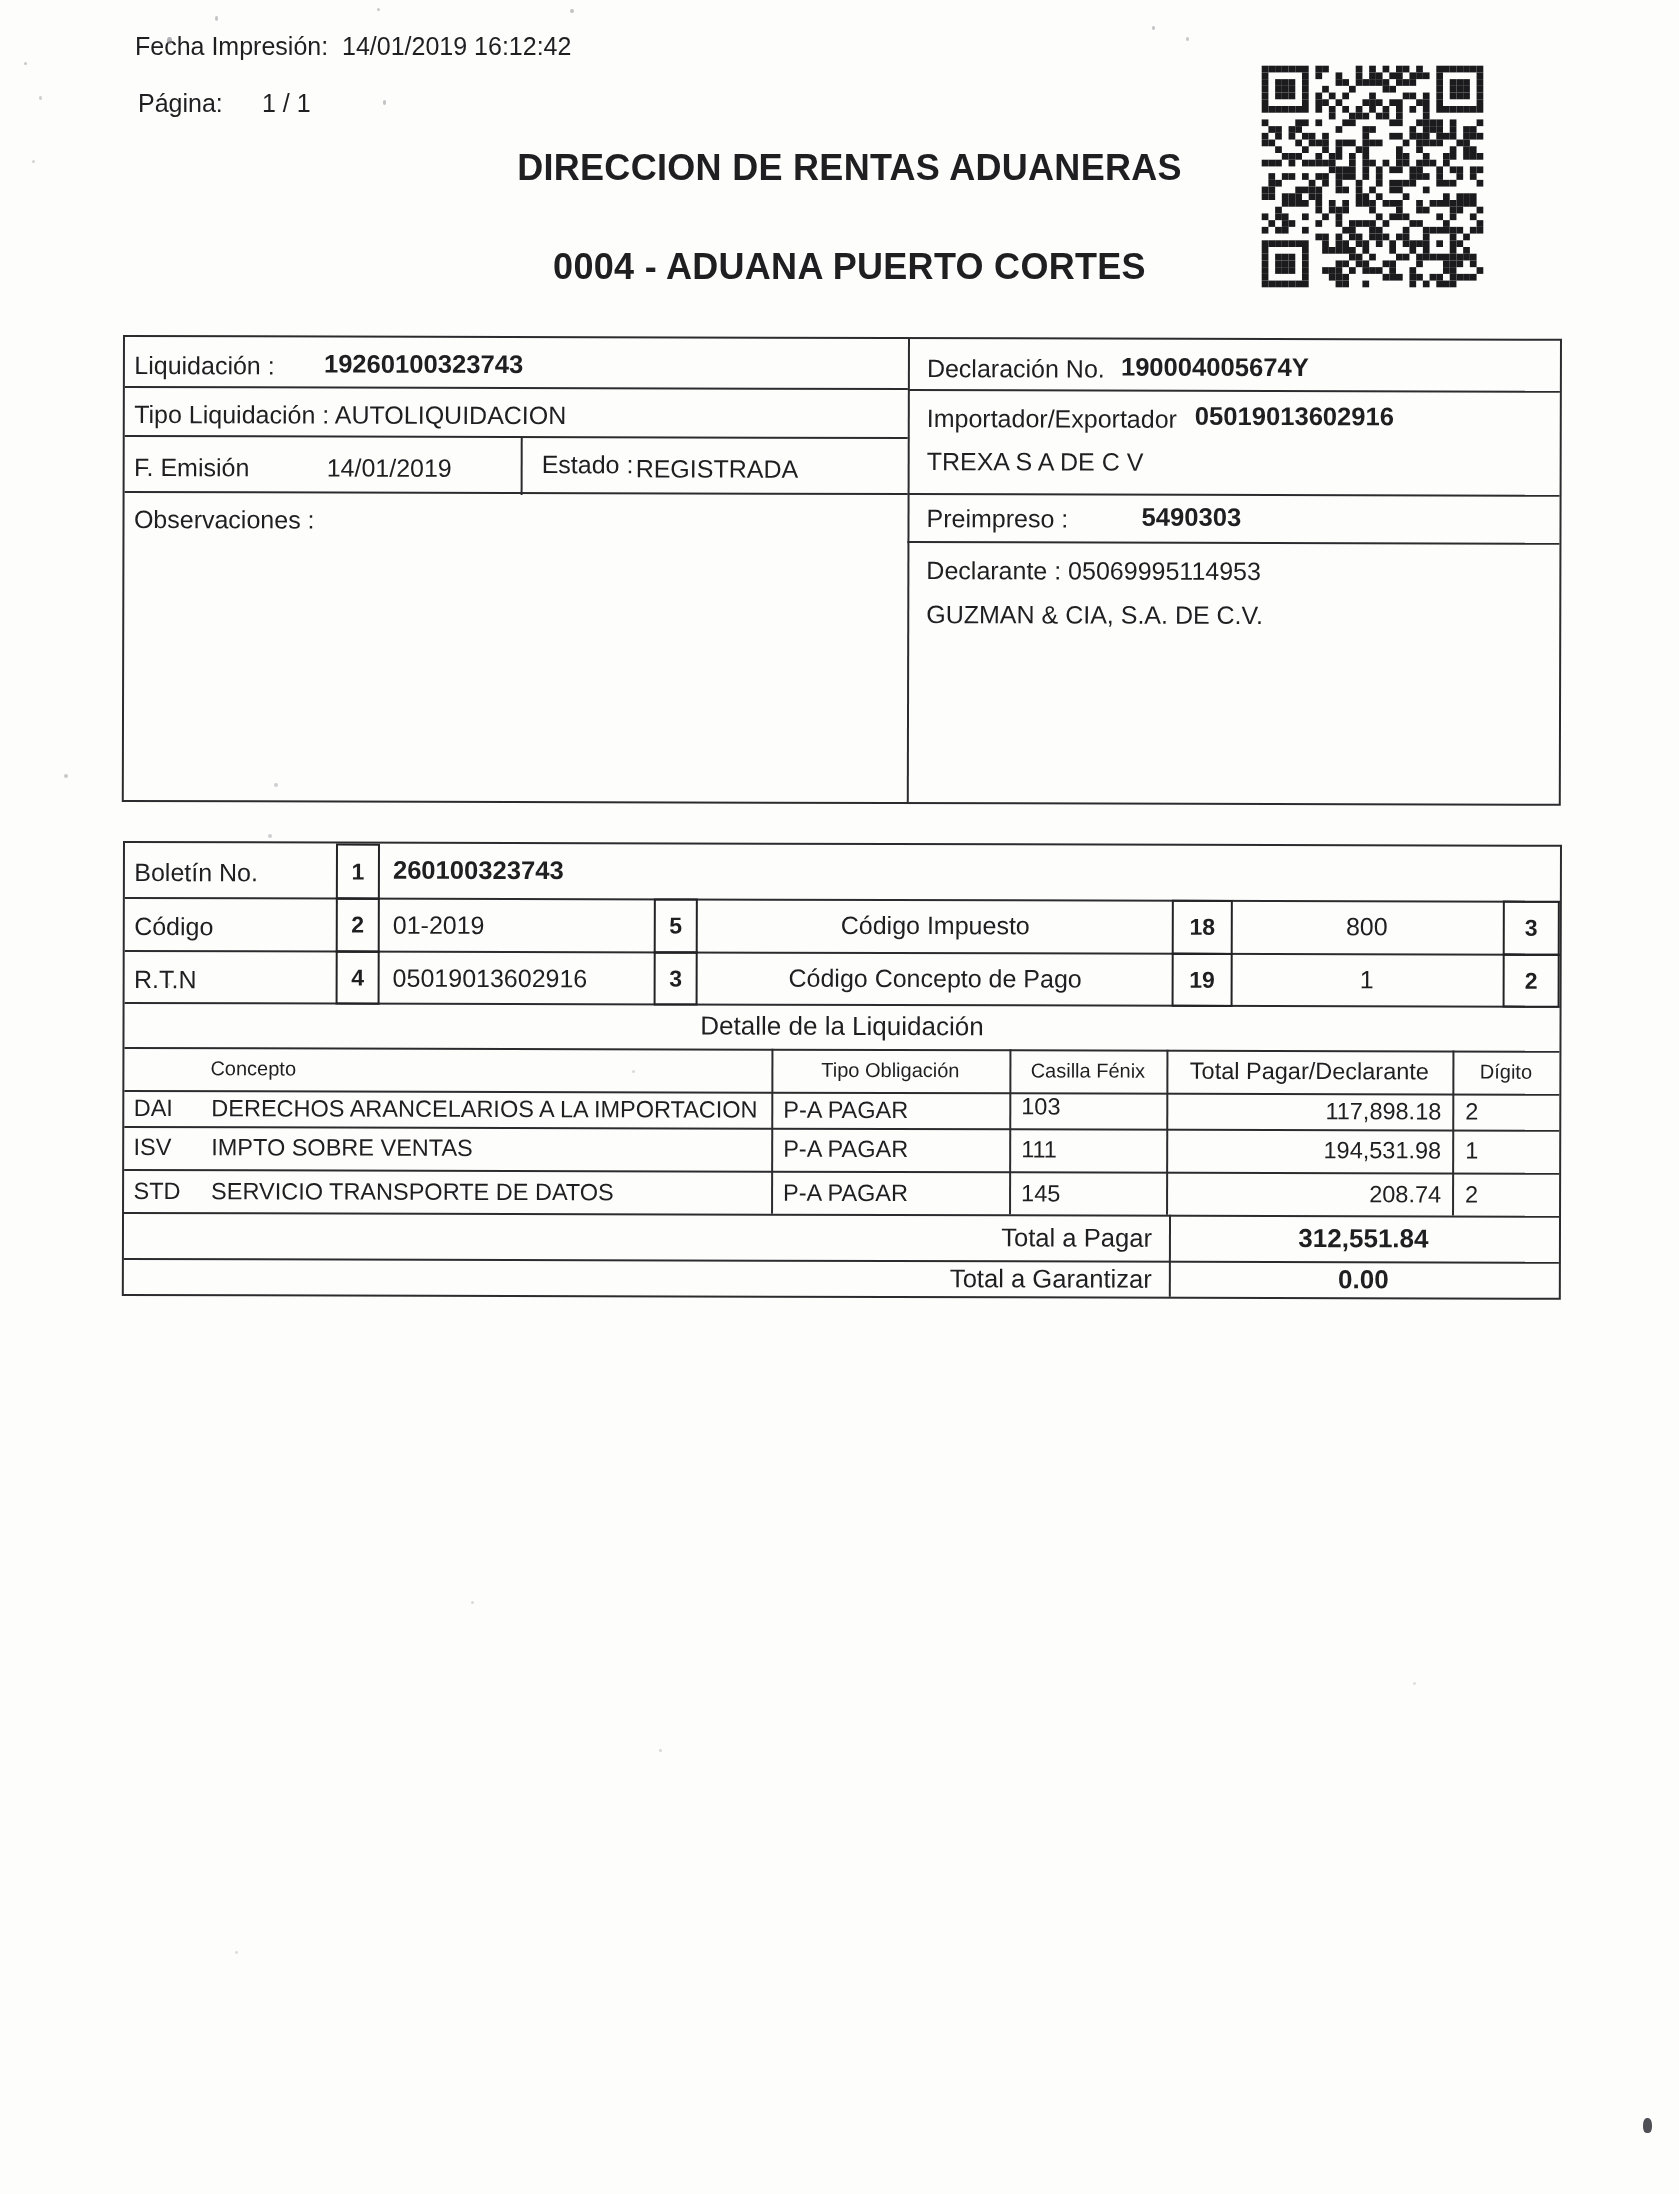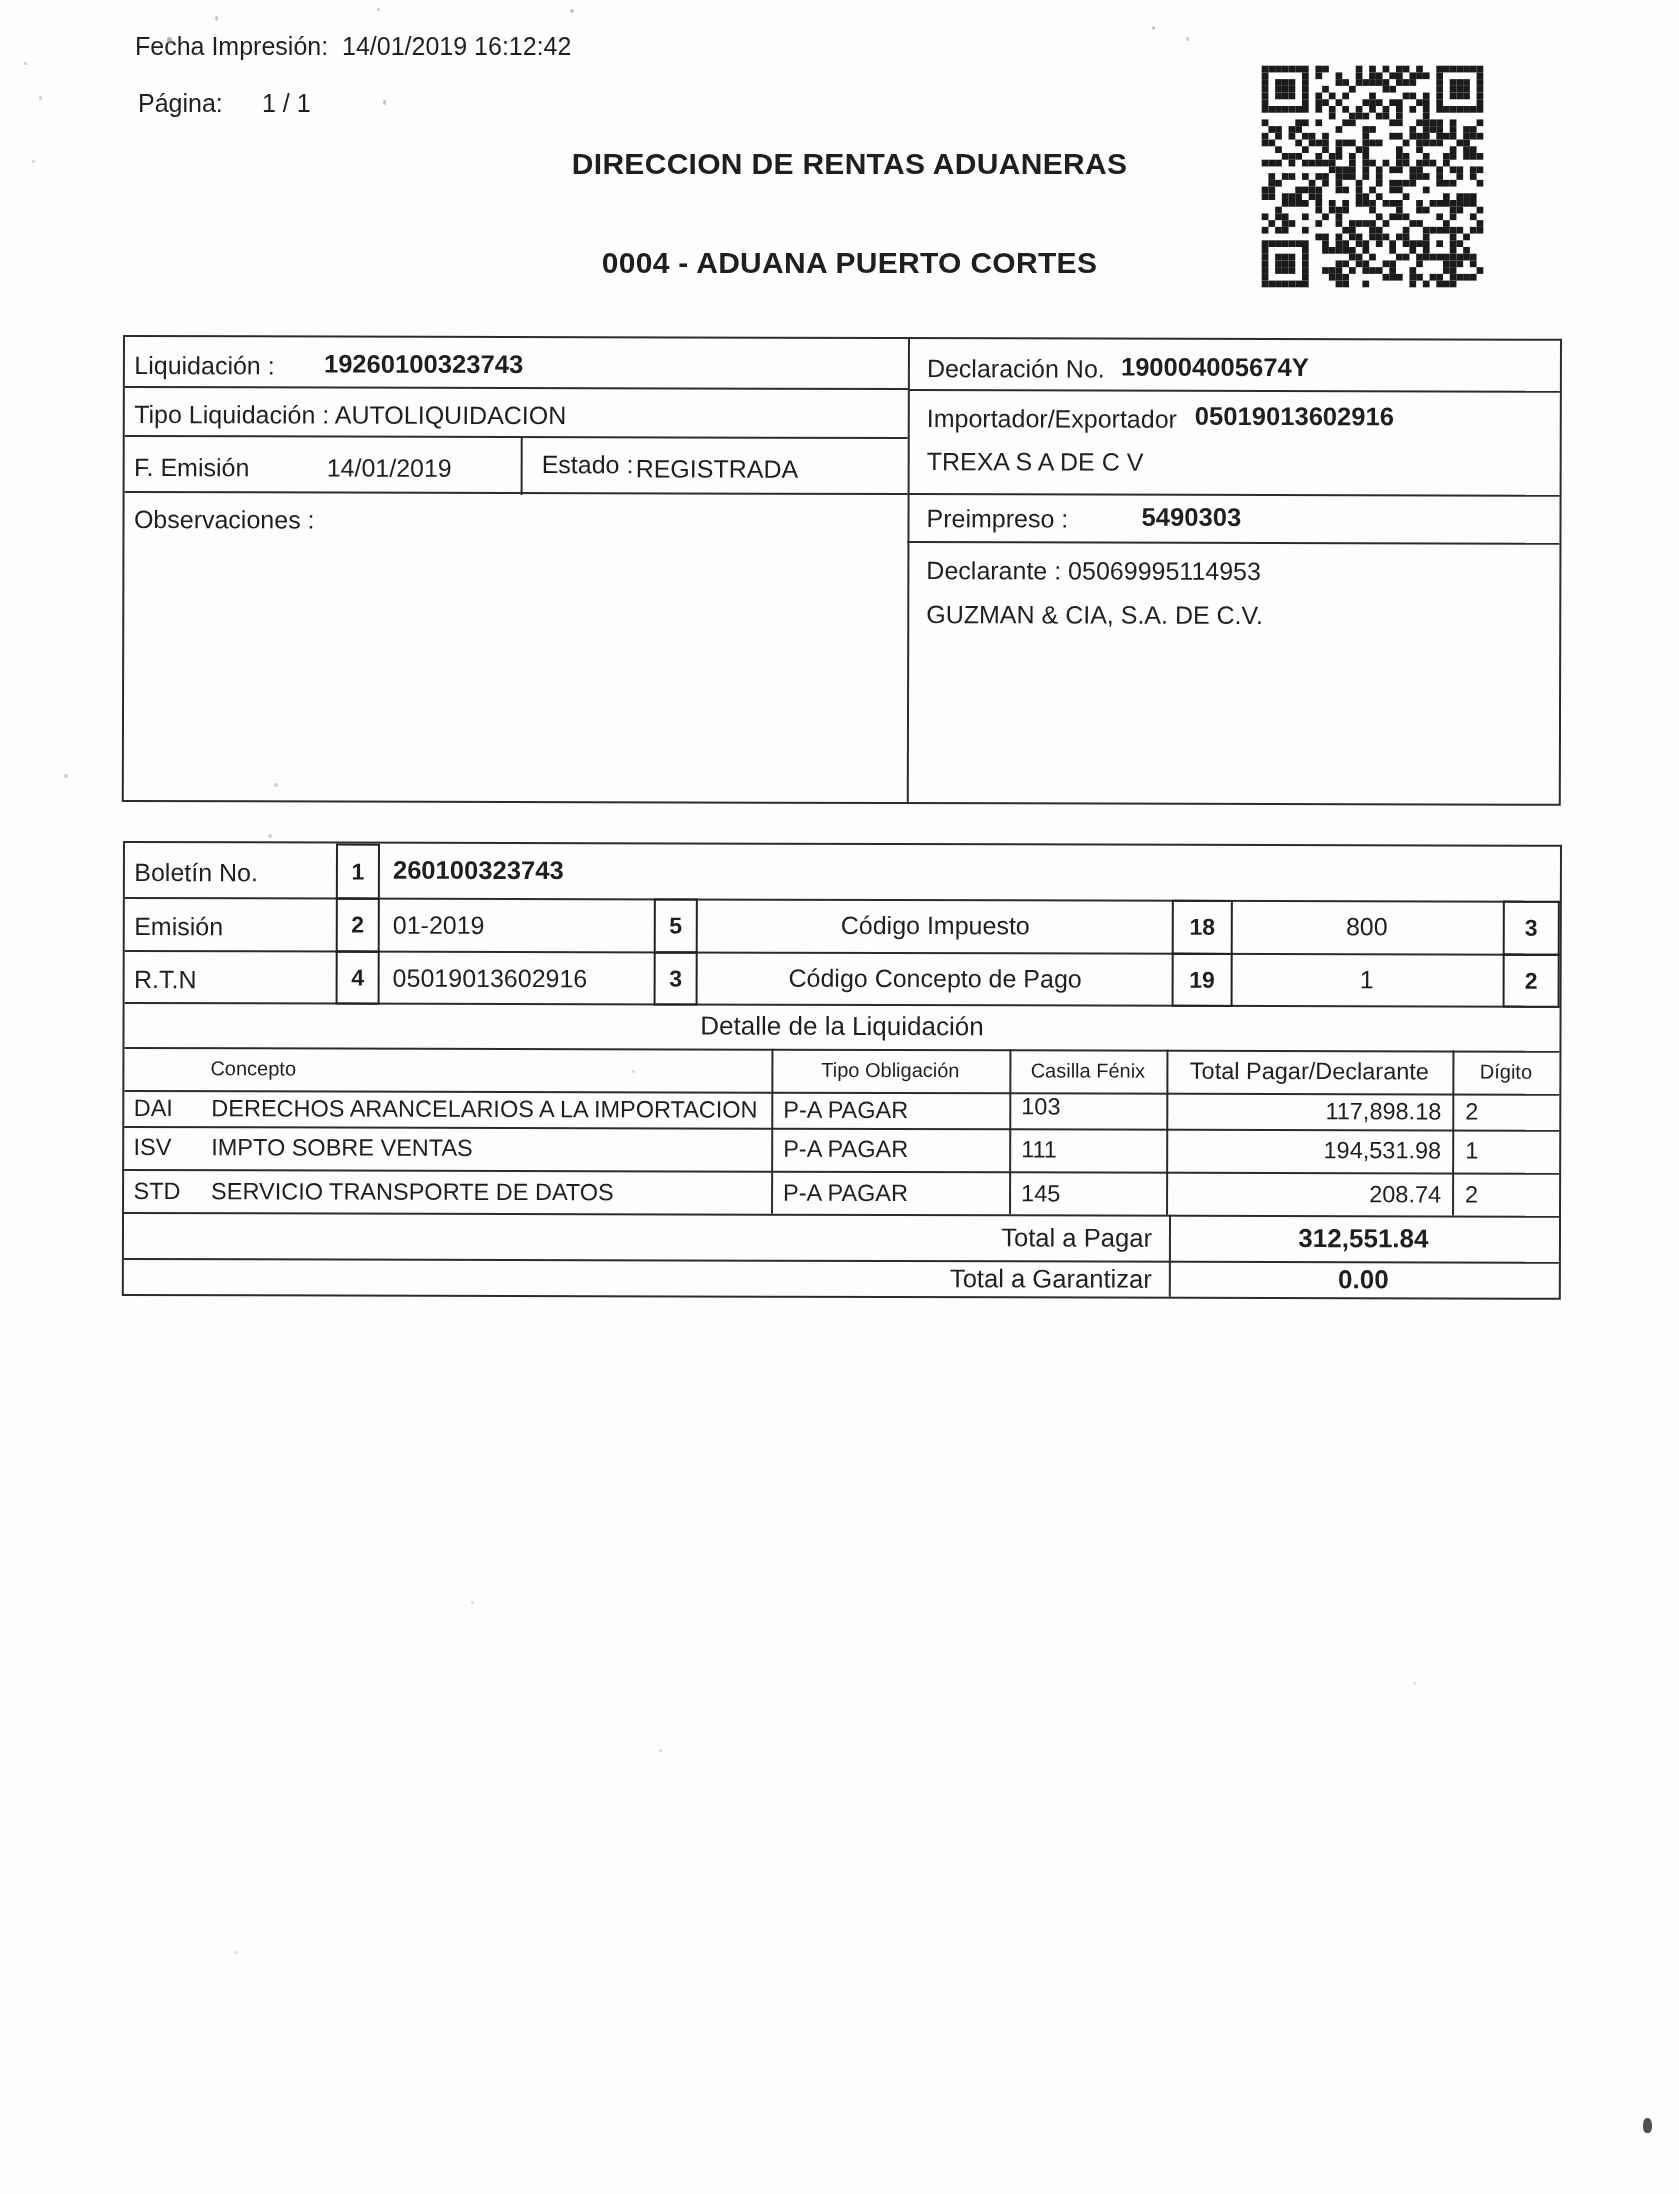--- a/index.html
+++ b/index.html
@@ -1,21 +1,21 @@
 <!DOCTYPE html>
 <html style="font-size:10.8px"><head>
 <meta charset="utf-8">
 <style>
   html,body{margin:0;padding:0;background:#fdfdfc;}
   .page{position:relative;width:1680px;height:2194px;background:#fdfdfc;
         font-family:"Liberation Sans", sans-serif;color:#1f1f22;overflow:hidden;}
   .abs{position:absolute;}
   .lbl{font-size:25px;line-height:1.15;white-space:nowrap;}
   .vb{font-size:25.6px;font-weight:bold;white-space:nowrap;}
-  .title{font-size:30px;font-weight:bold;text-align:center;white-space:nowrap;letter-spacing:0.3px;}
+  .title{font-size:36px;font-weight:bold;text-align:center;white-space:nowrap;letter-spacing:0.3px;}
   .tbl{position:absolute;border:2px solid #2c2c2e;box-sizing:border-box;transform:rotate(.15deg);transform-origin:top left;}
   .hl{position:absolute;background:#2c2c2e;height:2px;}
   .vl{position:absolute;background:#2c2c2e;width:2px;}
   .numbox{position:absolute;border:2px solid #232326;box-sizing:border-box;display:flex;align-items:center;justify-content:center;
           font-weight:bold;font-size:23px;background:transparent;}
   .cflex{position:absolute;display:flex;align-items:center;justify-content:center;font-size:25px;white-space:nowrap;}
   .lflex{position:absolute;display:flex;align-items:center;font-size:23.5px;white-space:nowrap;}
   .rflex{position:absolute;display:flex;align-items:center;justify-content:flex-end;white-space:nowrap;}
   .hdr{font-size:20px;}
   .det{font-size:23.5px;}
@@ -625,21 +625,21 @@
     <div class="numbox" style="left:529px;top:54px;width:44px;height:55px">5</div>
     <div class="numbox" style="left:529px;top:107px;width:44px;height:54px">3</div>
     <div class="numbox" style="left:1047px;top:54px;width:61px;height:55px">18</div>
     <div class="numbox" style="left:1047px;top:107px;width:61px;height:54px">19</div>
     <div class="numbox" style="left:1378px;top:54px;width:57px;height:55px">3</div>
     <div class="numbox" style="left:1378px;top:107px;width:57px;height:54px">2</div>
 
     <div class="abs lbl" style="left:9.4px;top:15px">Boletín No.</div>
     <div class="abs vb" style="left:268px;top:12px">260100323743</div>
 
-    <div class="abs lbl" style="left:9.4px;top:69px">Emisión</div>
+    <div class="abs lbl" style="left:9.4px;top:69px">Código</div>
     <div class="abs lbl" style="left:268px;top:67px">01-2019</div>
     <div class="cflex" style="left:574px;top:54px;width:473px;height:53px">Código Impuesto</div>
     <div class="cflex" style="left:1107px;top:54px;width:270px;height:53px">800</div>
 
     <div class="abs lbl" style="left:9.4px;top:122px">R.T.N</div>
     <div class="abs lbl" style="left:268px;top:120px">05019013602916</div>
     <div class="cflex" style="left:574px;top:107px;width:473px;height:52px">Código Concepto de Pago</div>
     <div class="cflex" style="left:1107px;top:107px;width:270px;height:52px">1</div>
 
     <div class="cflex" style="left:0;top:159px;width:1435px;height:44px;font-size:26px">Detalle de la Liquidación</div>

